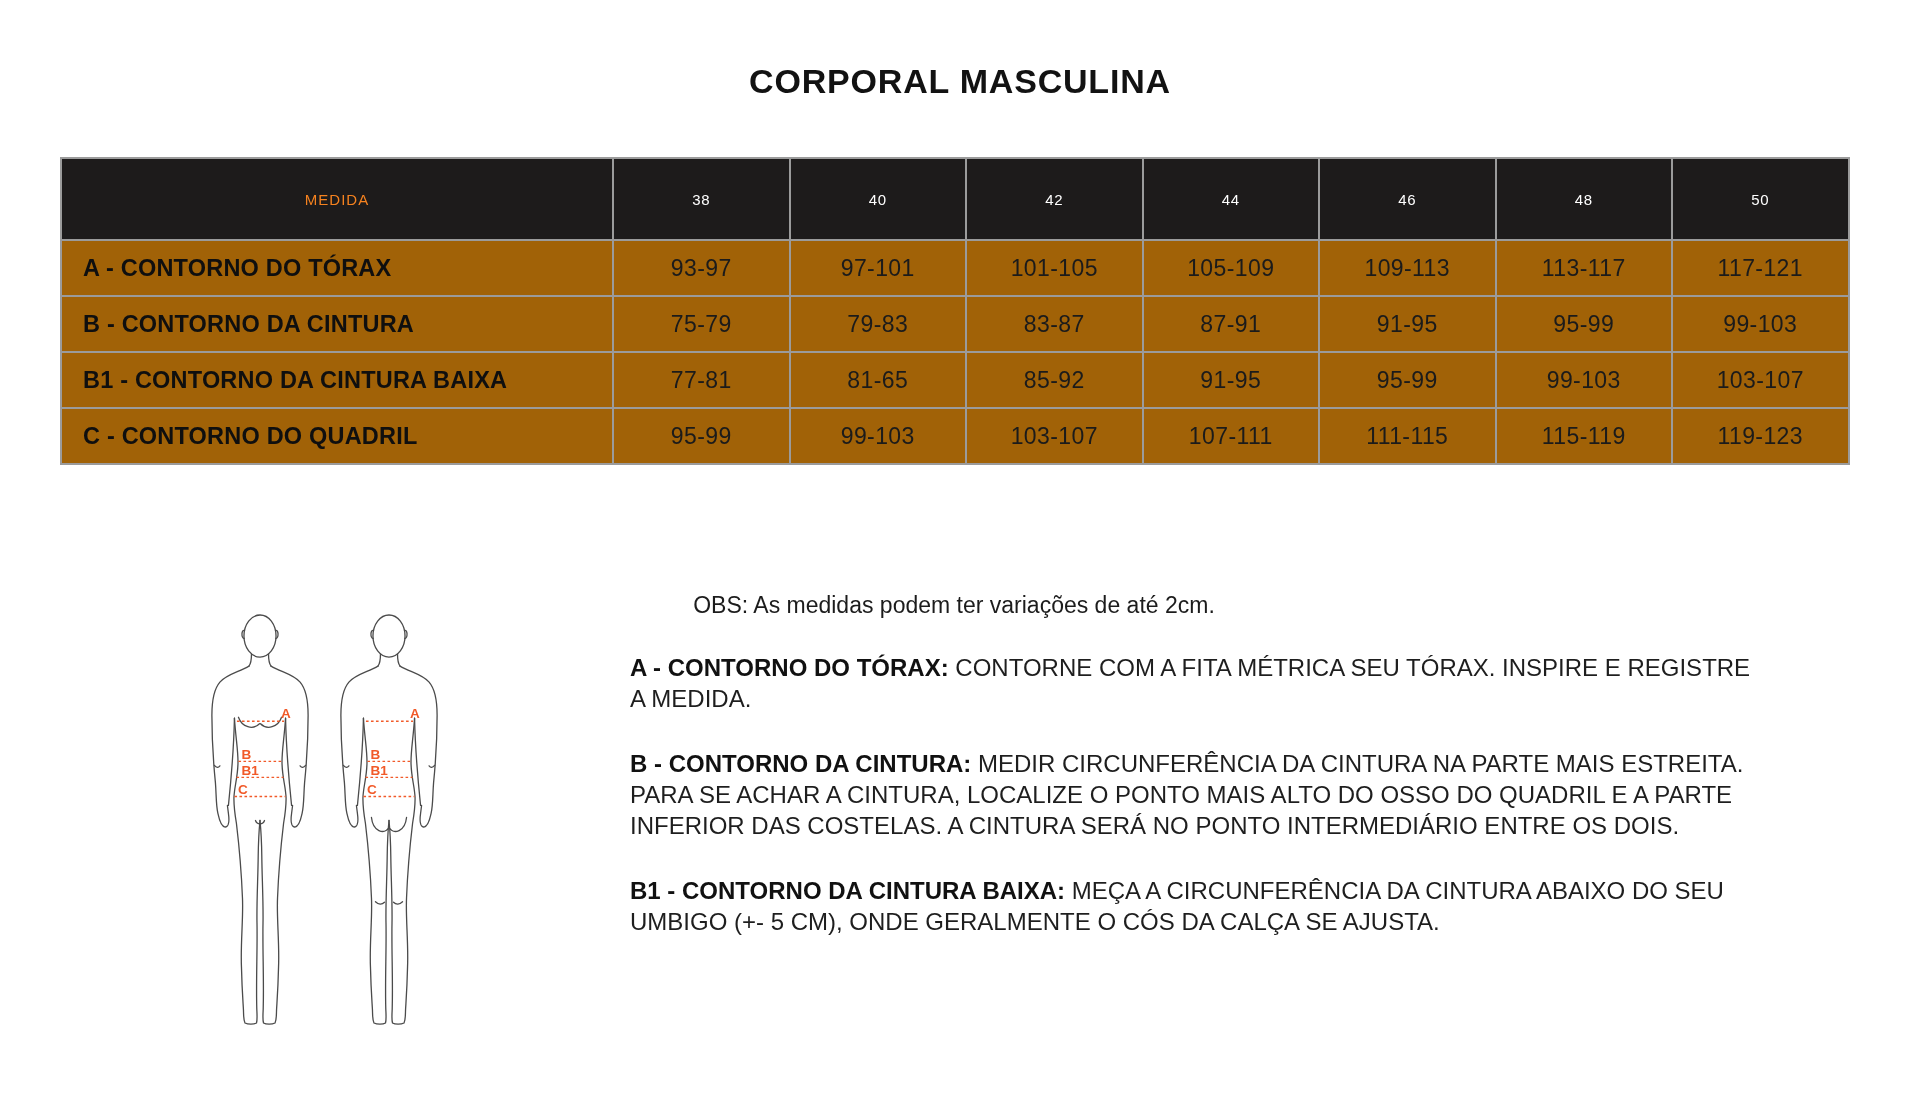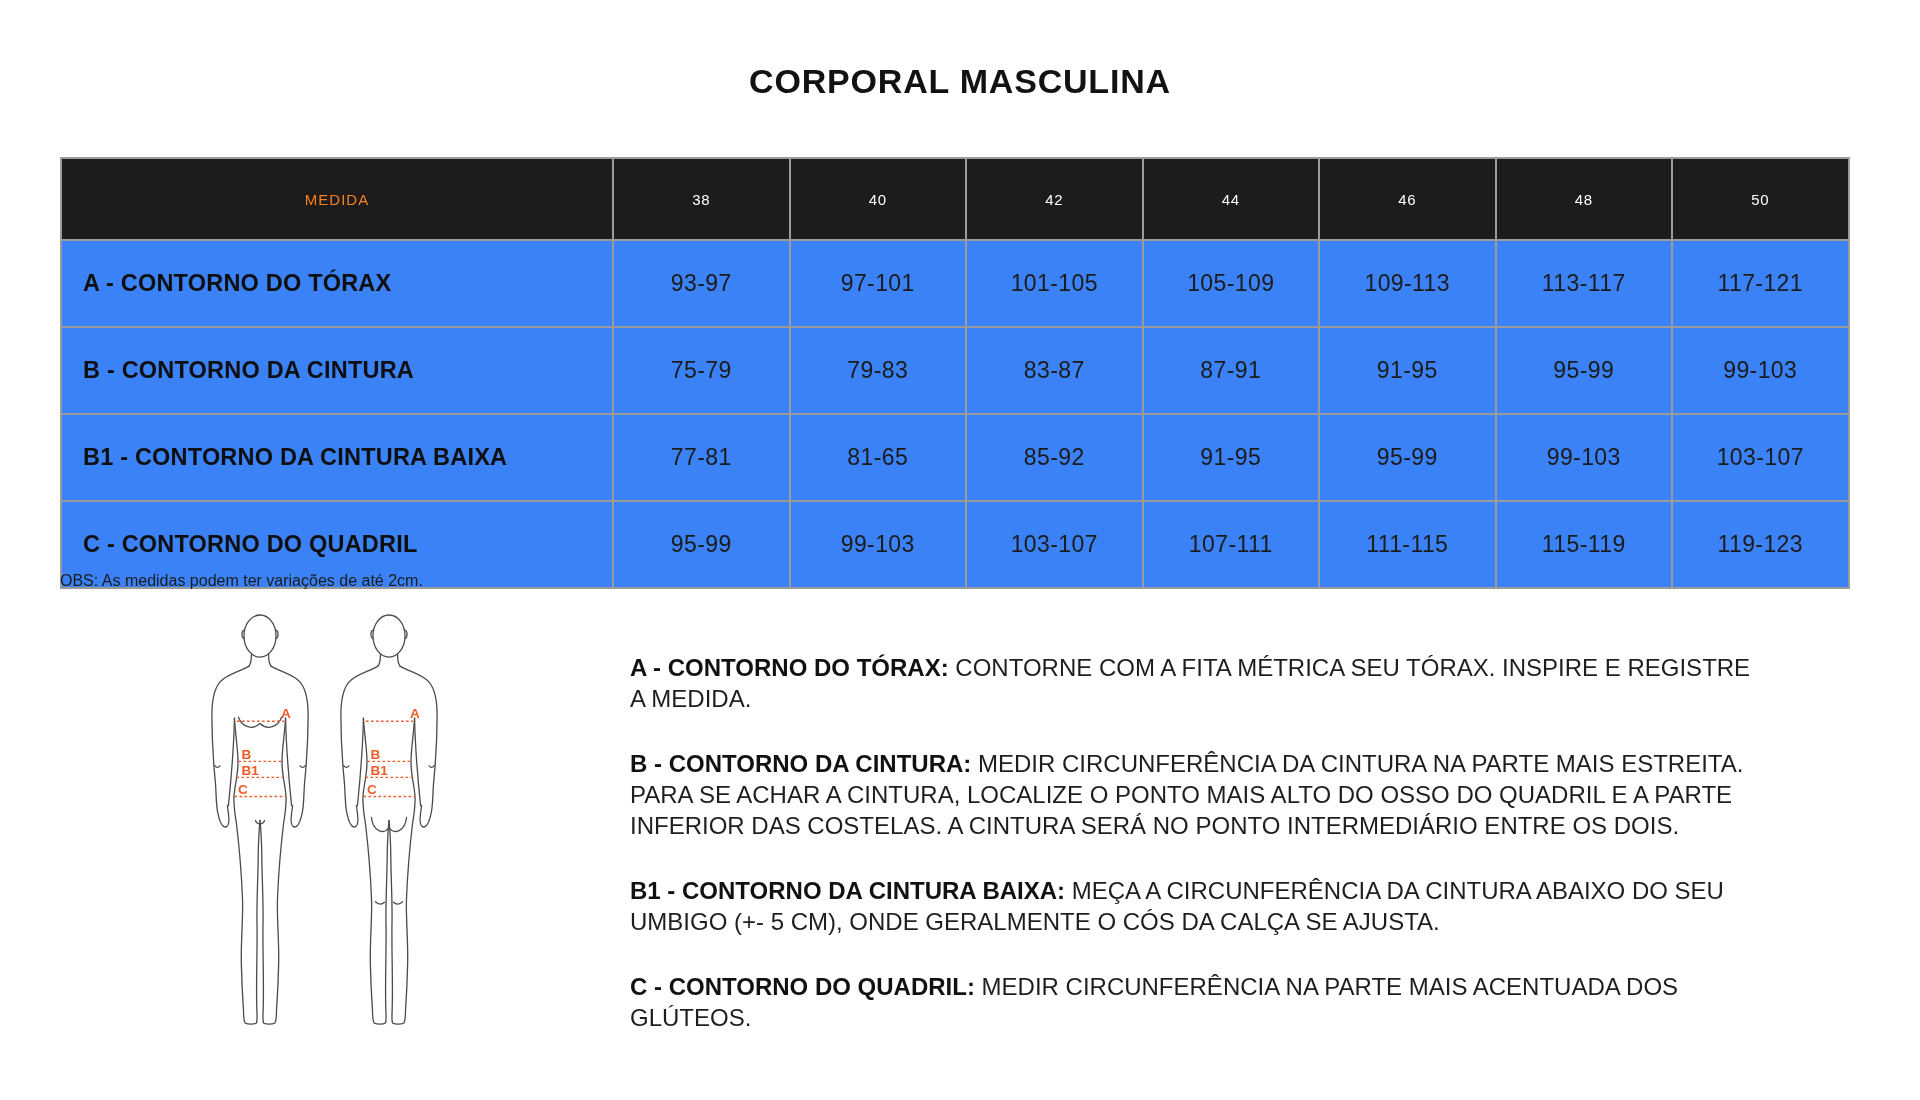--- a/index.html
+++ b/index.html
@@ -22,30 +22,30 @@
   table.size-table{
     position:absolute;left:60px;top:157px;border-collapse:collapse;table-layout:fixed;
   }
   .size-table th,.size-table td{border:2px solid var(--border-gray);overflow:hidden}
   .size-table thead th{
     background:var(--header-bg);color:#ffffff;height:82px;
     font-size:15px;font-weight:400;text-align:center;letter-spacing:.6px;
   }
   .size-table thead th.medida{color:var(--accent-orange);letter-spacing:1px}
   .size-table tbody td{
-    background:#3b82f6;height:87px;font-size:23px;text-align:center;letter-spacing:.4px;color:#1b1b1b;
+    background:#a16207;height:56px;font-size:23px;text-align:center;letter-spacing:.4px;color:#1b1b1b;
   }
   .size-table tbody td.rowlabel{
     text-align:left;padding-left:21px;font-weight:700;font-size:23.5px;letter-spacing:.2px;color:#0f0f0f;
   }
   col.labelcol{width:552px}
   col.szcol{width:176.5px}
   .obs{
-    position:absolute;left:60px;top:572px;width:1788px;text-align:left;
-    font-size:16px;color:#1c1c1c;
+    position:absolute;left:60px;top:592px;width:1788px;text-align:center;
+    font-size:23px;color:#1c1c1c;
   }
   .figures{position:absolute;left:204px;top:614px;display:flex;gap:17px}
   .figures svg{display:block}
   .outline{fill:none;stroke:#4b4b4b;stroke-width:1.3px;stroke-linecap:round;stroke-linejoin:round}
   .mline{fill:none;stroke:var(--figure-orange);stroke-width:1.4px;stroke-dasharray:2.6 2.4}
   .mlabel{fill:var(--figure-orange);font-size:13.5px;font-weight:600;font-family:"Liberation Sans",sans-serif}
   .desc{
     position:absolute;left:630px;top:652px;width:1128px;
     font-size:24px;line-height:31px;color:#1e1e1e;
   }
@@ -184,14 +184,13 @@
     <text class="mlabel" x="36.5" y="144.5">B</text>
     <text class="mlabel" x="36.5" y="160.5">B1</text>
     <text class="mlabel" x="33" y="179.5">C</text>
   </svg>
 </div>
 
 <div class="desc">
   <p><b>A - CONTORNO DO TÓRAX:</b><span> CONTORNE COM A FITA MÉTRICA SEU TÓRAX. INSPIRE E REGISTRE A MEDIDA.</span></p>
   <p><b>B - CONTORNO DA CINTURA:</b><span> MEDIR CIRCUNFERÊNCIA DA CINTURA NA PARTE MAIS ESTREITA. PARA SE ACHAR A CINTURA, LOCALIZE O PONTO MAIS ALTO DO OSSO DO QUADRIL E A PARTE INFERIOR DAS COSTELAS. A CINTURA SERÁ NO PONTO INTERMEDIÁRIO ENTRE OS DOIS.</span></p>
   <p><b>B1 - CONTORNO DA CINTURA BAIXA:</b><span> MEÇA A CIRCUNFERÊNCIA DA CINTURA ABAIXO DO SEU UMBIGO (+- 5 CM), ONDE GERALMENTE O CÓS DA CALÇA SE AJUSTA.</span></p>
-  <p><b>C - CONTORNO DO QUADRIL:</b><span> MEDIR CIRCUNFERÊNCIA NA PARTE MAIS ACENTUADA DOS GLÚTEOS.</span></p>
 </div>
 
 </body></html>

